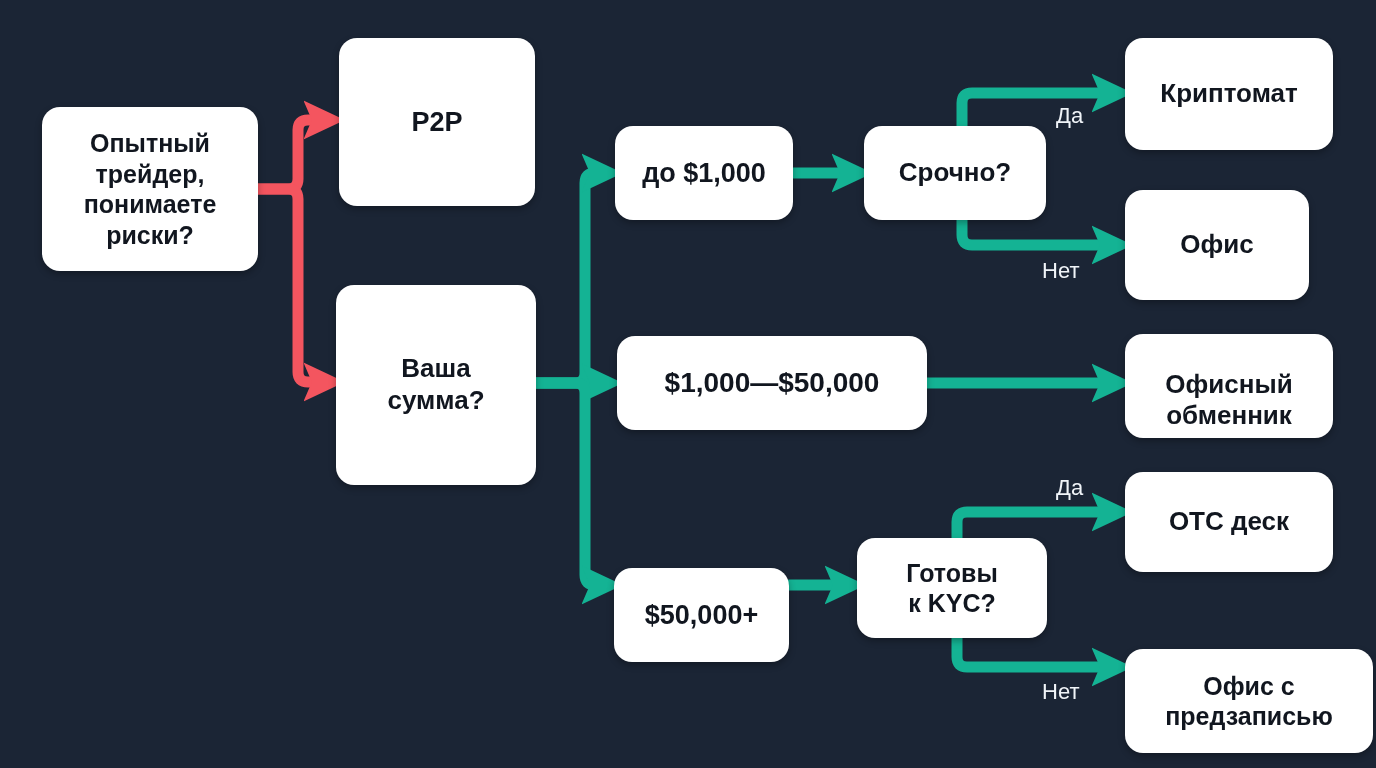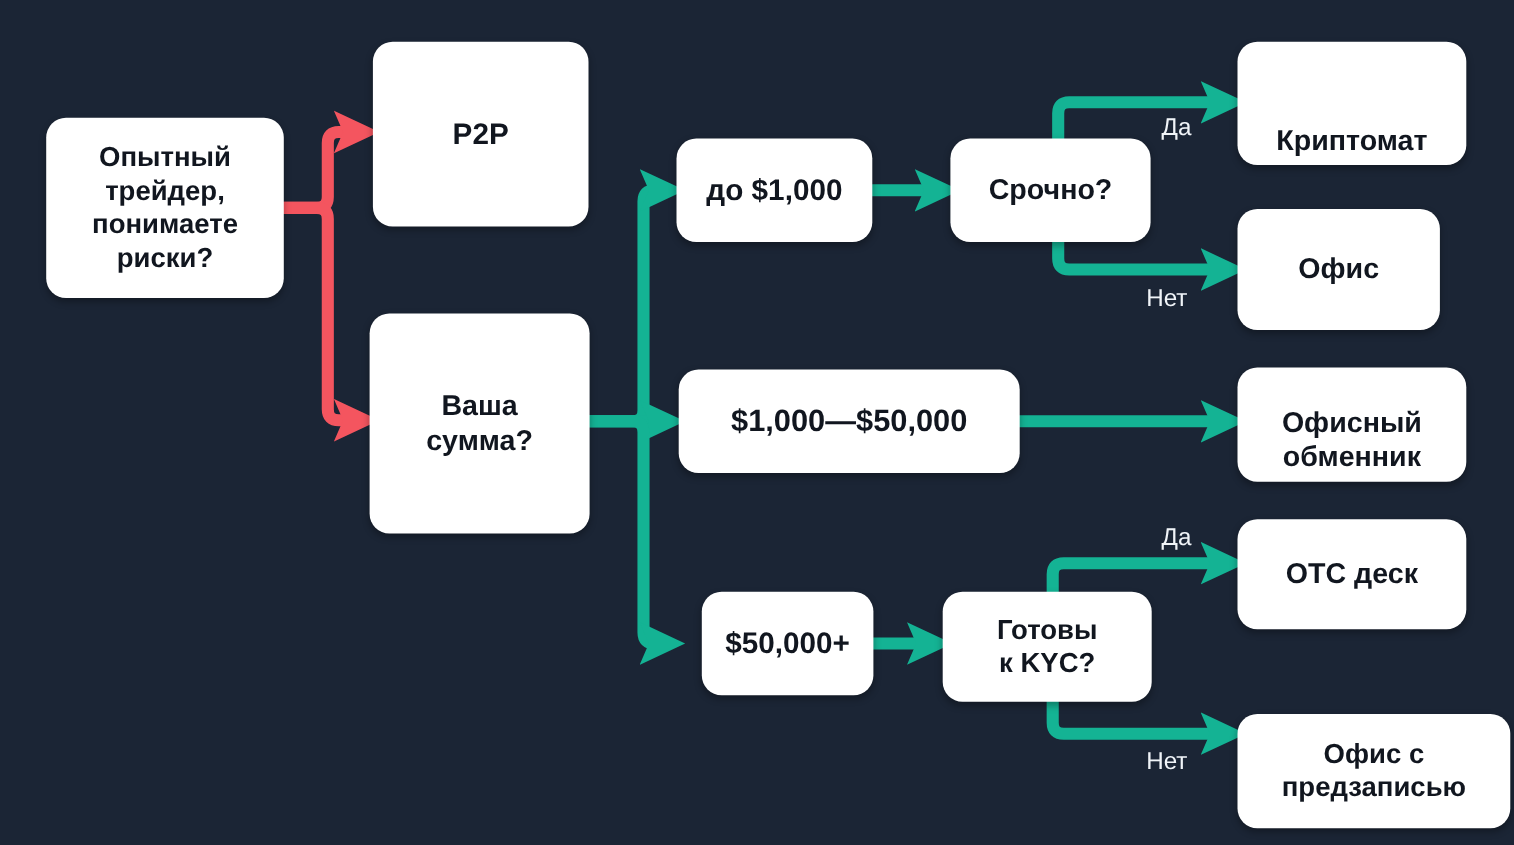--- a/index.html
+++ b/index.html
@@ -123,34 +123,34 @@
   </div>
 
   <div class="node" id="n-tier1" style="left: 615px; top: 126px; width: 178px; height: 94px; font-size: 27px;">
     <span class="node-label">до $1,000</span>
   </div>
 
   <div class="node" id="n-tier2" style="left: 617px; top: 336px; width: 310px; height: 94px; font-size: 28px; text-align: center;">
     <span class="node-label">$1,000—$50,000</span>
   </div>
 
-  <div class="node" id="n-tier3" style="left: 614px; top: 538px; width: 156px; height: 94px; font-size: 27px; margin-left: 24px;">
+  <div class="node" id="n-tier3" style="left: 614px; top: 568px; width: 175px; height: 94px; font-size: 27px;">
     <span class="node-label">$50,000+</span>
   </div>
 
   <div class="node" id="n-urgent" style="left: 864px; top: 126px; width: 182px; height: 94px; font-size: 26px;">
     <span class="node-label">Срочно?</span>
   </div>
 
   <div class="node" id="n-kyc" style="left: 857px; top: 538px; width: 190px; height: 100px; font-size: 25px;">
     <span class="node-label">Готовы
 к KYC?</span>
   </div>
 
-  <div class="node" id="n-atm" style="left: 1125px; top: 38px; width: 208px; height: 112px; font-size: 26px; justify-content: flex-end;">
+  <div class="node" id="n-atm" style="left: 1125px; top: 38px; width: 208px; height: 112px; font-size: 26px;">
     <span class="node-label">Криптомат</span>
   </div>
 
   <div class="node" id="n-office" style="left: 1125px; top: 190px; width: 184px; height: 110px; font-size: 26px;">
     <span class="node-label">Офис</span>
   </div>
 
   <div class="node" id="n-exchanger" style="left: 1125px; top: 334px; width: 208px; height: 104px; font-size: 26px; justify-content: flex-end;">
     <span class="node-label">Офисный
 обменник</span>

